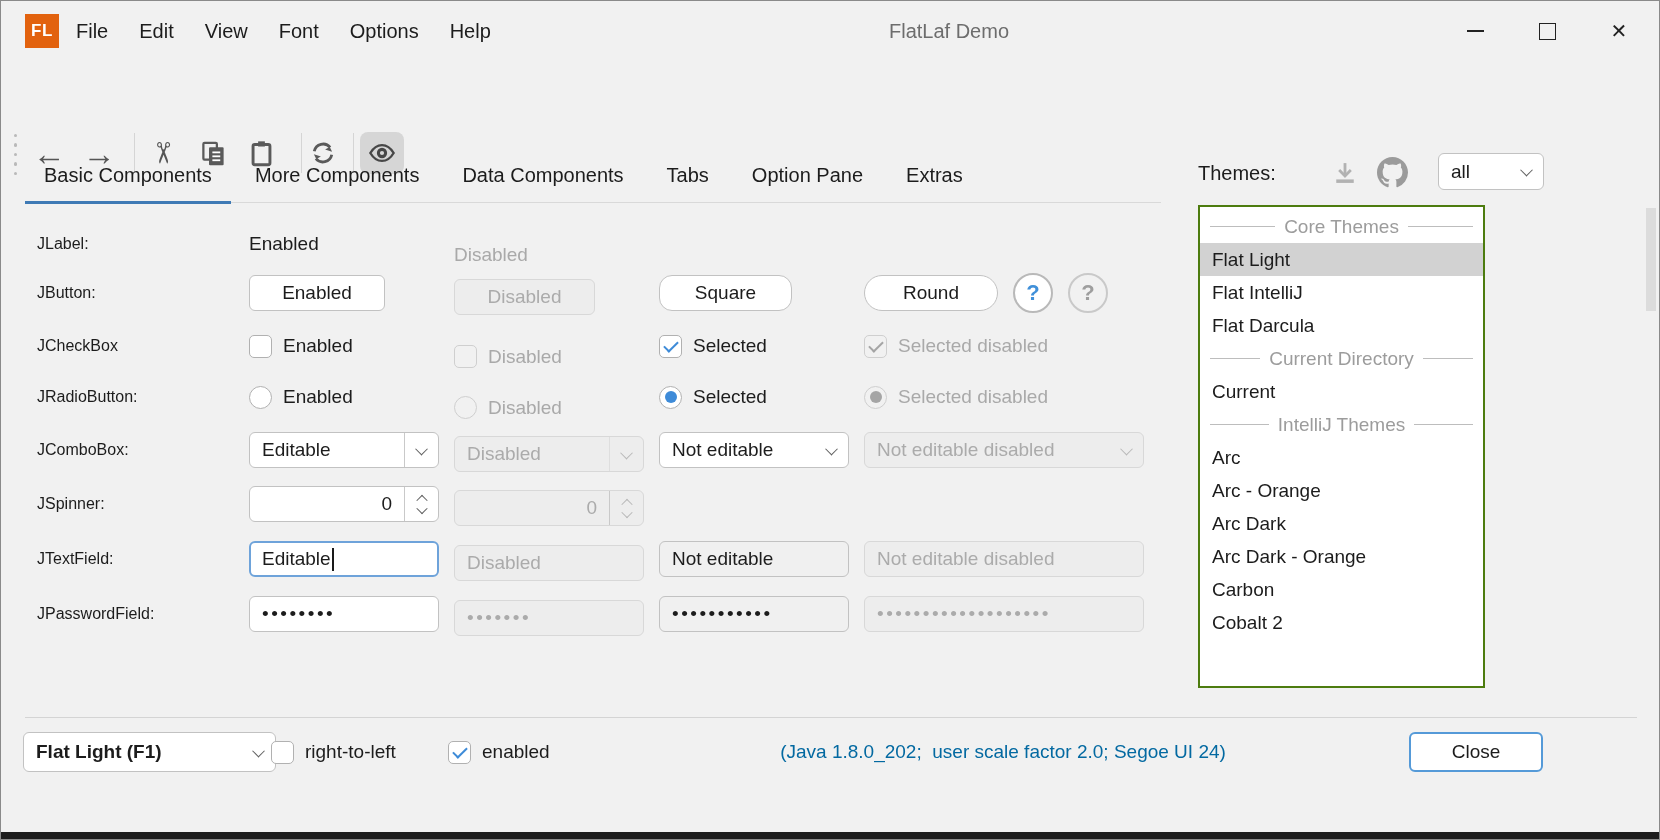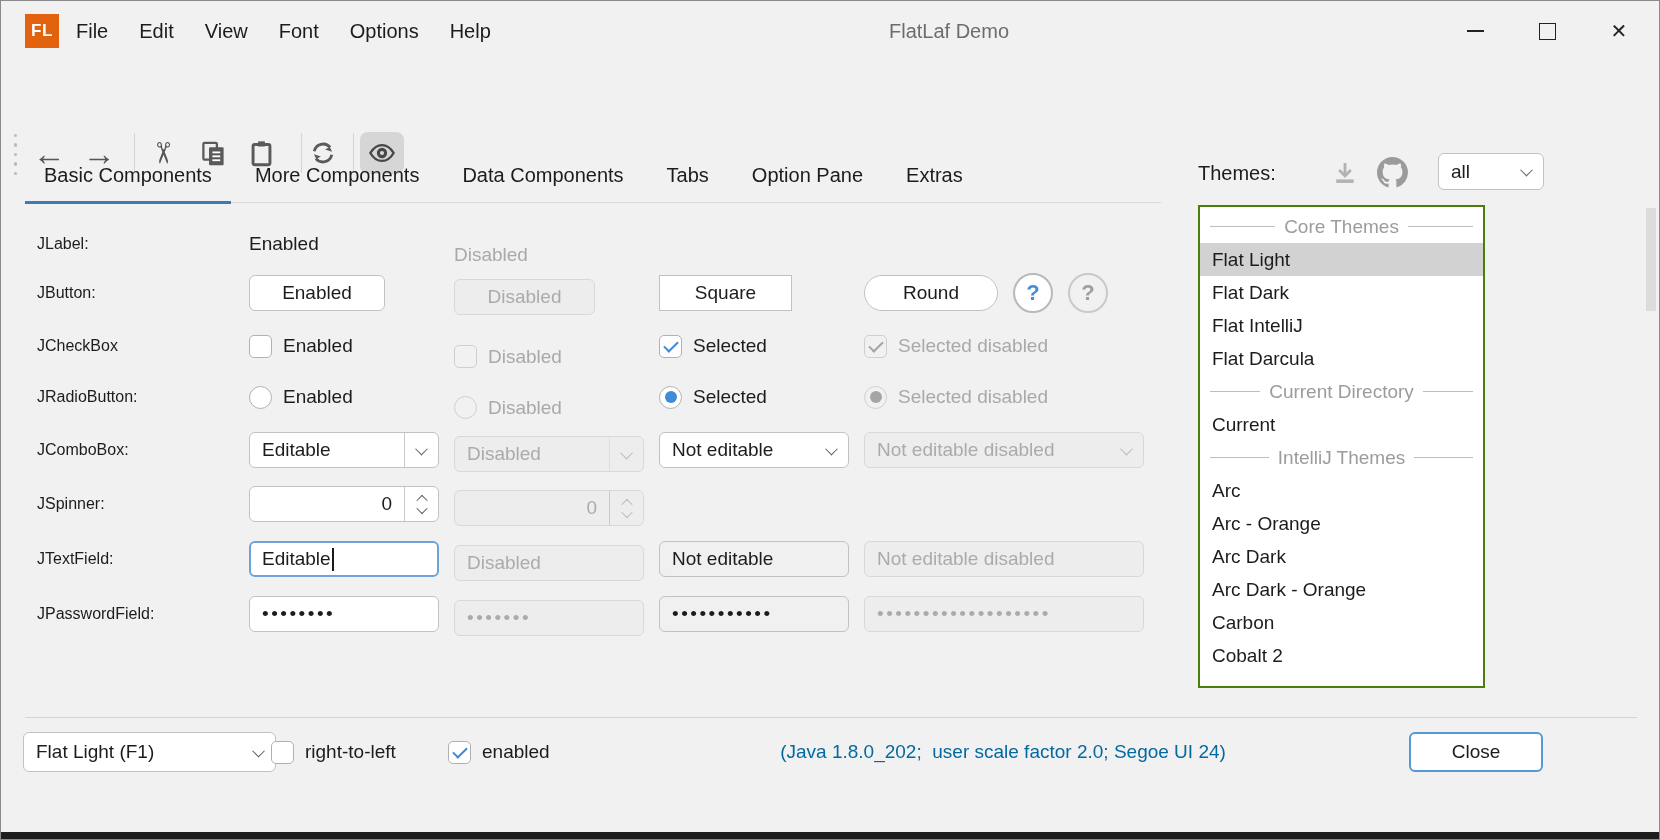--- a/index.html
+++ b/index.html
@@ -99,21 +99,21 @@
   .themelist{position:absolute;left:1197px;top:204px;width:287px;height:483px;background:#fff;
     border:2px solid #4d7c0f;box-sizing:border-box;overflow:hidden;padding-top:3px;}
   .titem{height:33px;line-height:33px;font-size:19px;padding-left:12px;white-space:nowrap;}
   .titem.selected{background:#d2d2d2;}
   .tsep-row{height:33px;display:flex;align-items:center;gap:9px;padding:0 10px;color:#9c9c9c;font-size:19px;}
   .tsep-row i{flex:1;height:1px;background:#bdbdbd;}
   .vthumb{position:absolute;right:3px;top:207px;width:10px;height:103px;background:#dcdcdc;}
 
   
   .bsep{position:absolute;left:24px;top:716px;width:1612px;height:1px;background:#d4d4d4;}
-  .lafcombo{position:absolute;left:22px;top:731px;width:253px;height:40px;}
+  .lafcombo{position:absolute;left:22px;top:731px;width:253px;height:40px;font-weight:bold;}
   .bchk{position:absolute;top:729px;height:44px;display:flex;align-items:center;}
   .status{position:absolute;left:986px;top:729px;height:44px;display:flex;align-items:center;
     transform:translateX(-50%);font-size:19px;color:#0369a1;white-space:pre;margin-left:16px;}
   .closebtn{position:absolute;left:1408px;top:731px;width:134px;height:40px;box-sizing:border-box;
     background:#fff;border:2px solid #559ad8;border-radius:6px;display:flex;align-items:center;justify-content:center;font-size:19px;}
   .bottomstrip{position:absolute;left:0;bottom:0;width:100%;height:7px;background:#1d1d1d;}
 
   svg{display:block;}
 </style>
 </head>
@@ -215,21 +215,21 @@
 
   <div class="row" style="top:270px;">
     <span class="rowlabel">JButton:</span>
     <div class="cell cc1">
         <div class="btn" style="width:136px;">Enabled</div>
       </div>
     <div class="cell cc2">
         <div class="btn disabled" style="width:141px;">Disabled</div>
       </div>
     <div class="cell cc3">
-        <div class="btn square" style="width:133px;">Square</div>
+        <div class="btn square" style="width:133px;border-radius:13px;">Square</div>
       </div>
     <div class="cell cc4">
         <div class="btn round" style="width:134px;">Round</div>
       </div>
     <div class="helpbtn" style="left:976px;">?</div>
     <div class="helpbtn disabled" style="left:1031px;">?</div>
   </div>
 
   <div class="row" style="top:323px;">
     <span class="rowlabel">JCheckBox</span>
@@ -398,21 +398,20 @@
       </span>
     </div>
 
   <div class="themelist">
     <div class="tsep-row">
         <i></i>
         <span>Core Themes</span>
         <i></i>
       </div>
     <div class="titem selected">Flat Light</div>
-    <div class="titem">Flat Dark</div>
     <div class="titem">Flat IntelliJ</div>
     <div class="titem">Flat Darcula</div>
     <div class="tsep-row">
         <i></i>
         <span>Current Directory</span>
         <i></i>
       </div>
     <div class="titem">Current</div>
     <div class="tsep-row">
         <i></i>

